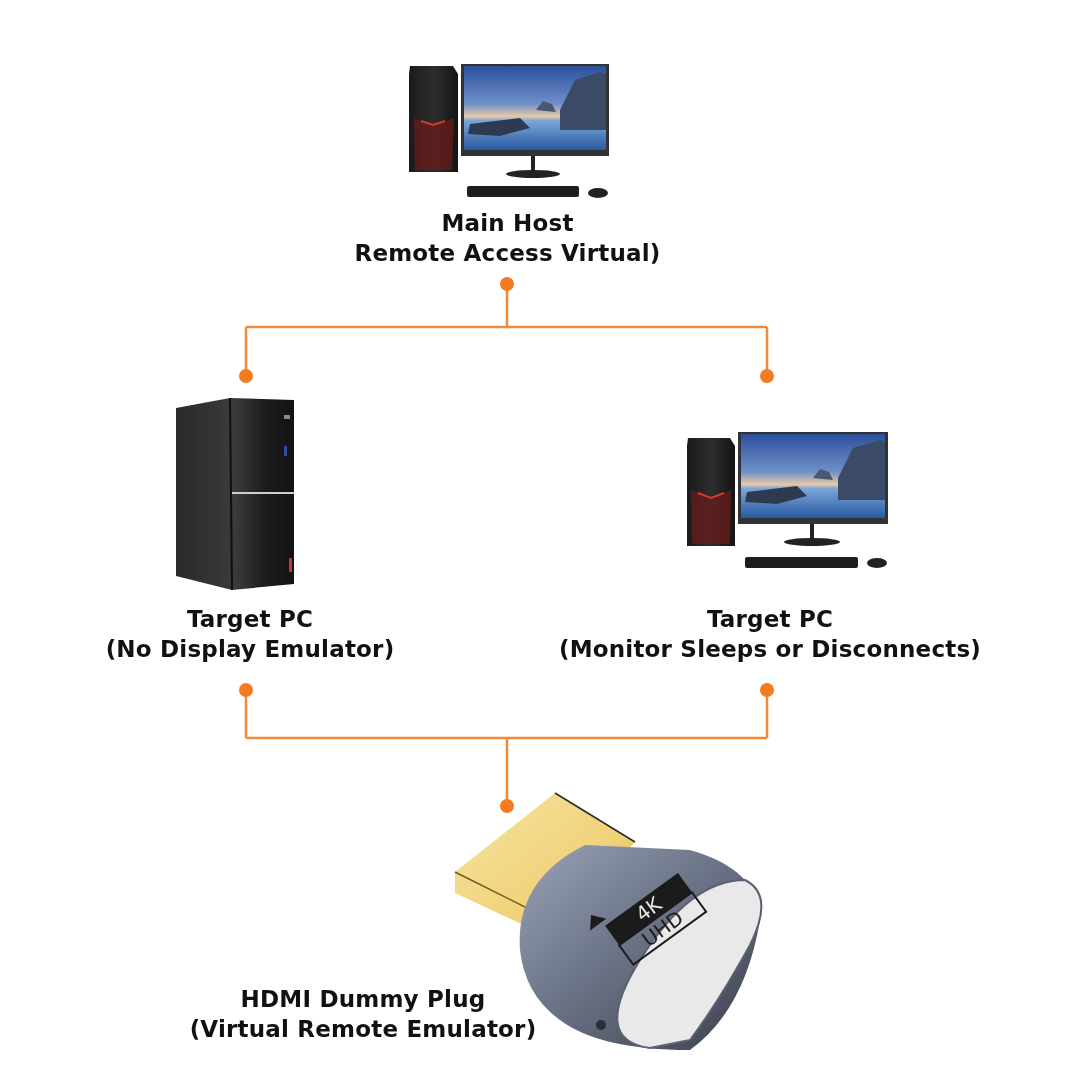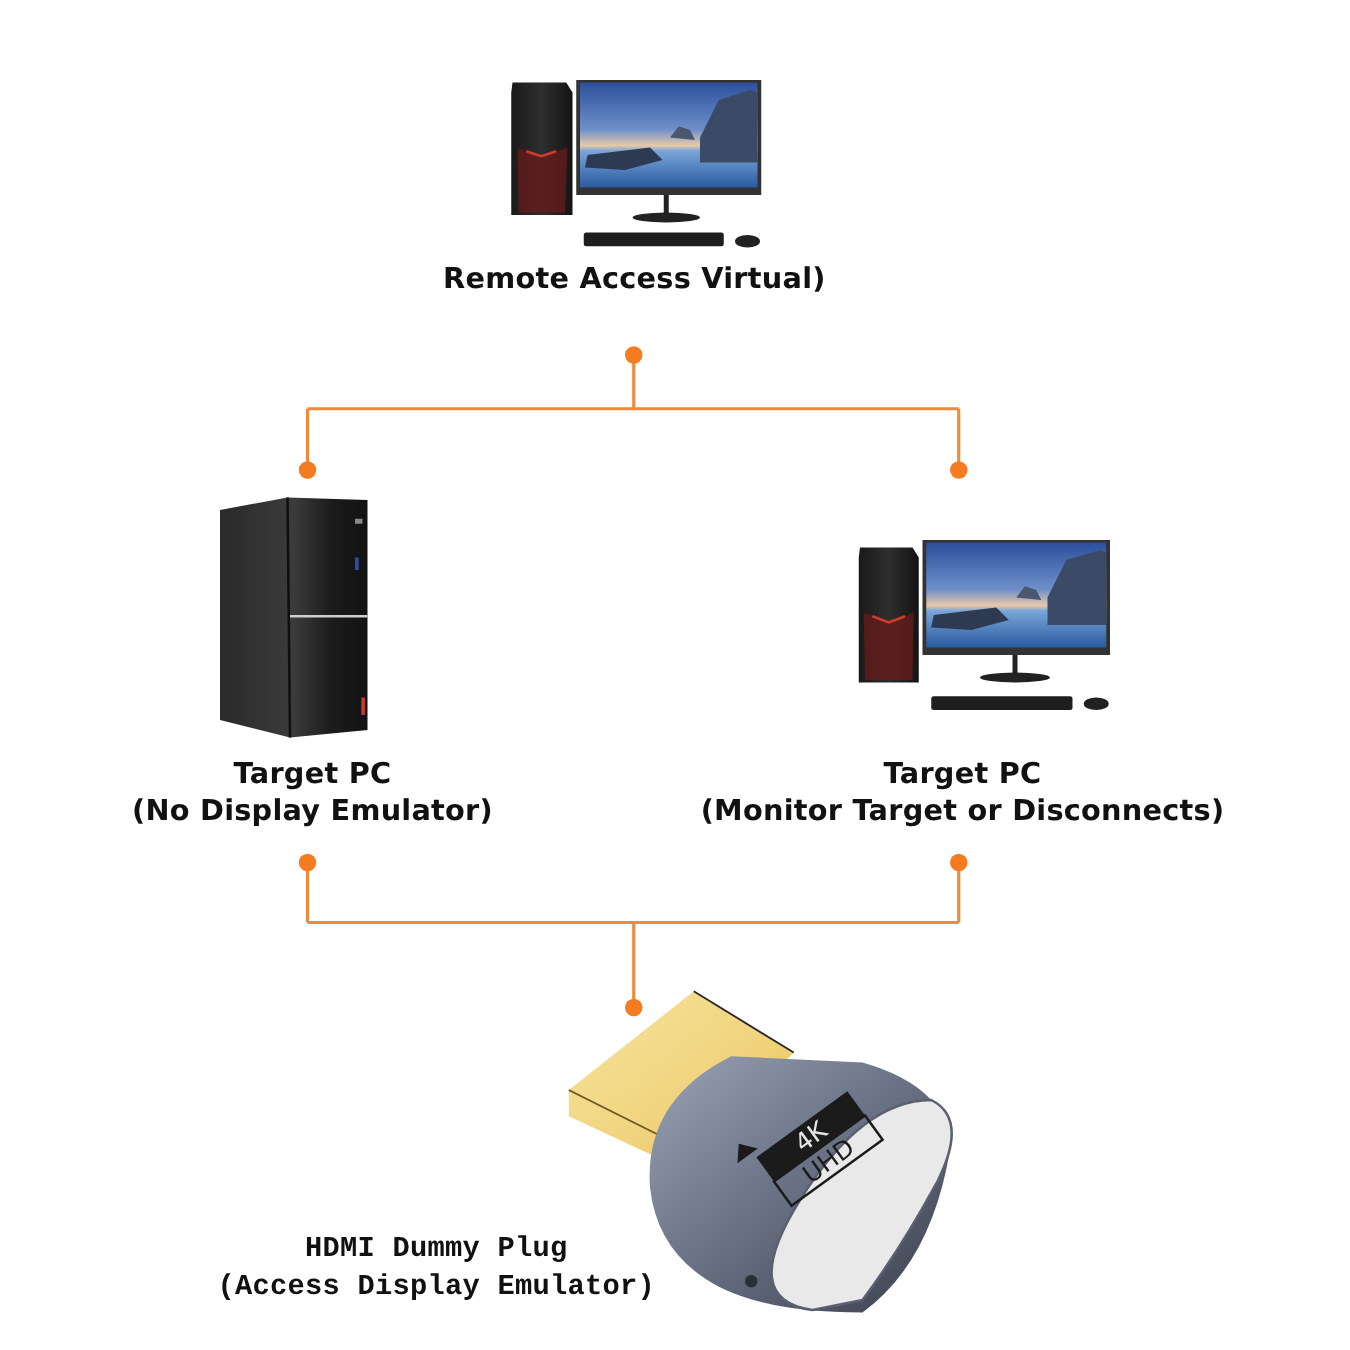--- a/index.html
+++ b/index.html
@@ -118,29 +118,30 @@
       <rect x="610" y="919" width="90" height="24" fill="none" stroke="#1b1b1b" stroke-width="2"></rect>
       <text x="655" y="914" fill="#e6e6e6" font-family="DejaVu Sans, sans-serif" font-size="20" text-anchor="middle">4K</text>
       <text x="655" y="938" fill="#1b1b1b" font-family="DejaVu Sans, sans-serif" font-size="20" text-anchor="middle">UHD</text>
       <path d="M595 890 L615 890 L605 878 Z" fill="#1b1b1b"></path>
     </g>
     <circle cx="601" cy="1025" r="5" fill="#2a2e36"></circle>
   </g>
 </svg>
 
 <div class="label" style="left:340px; top:208px; width:335px;">
+  <div>Main Host</div>
   <div>Remote Access Virtual)</div>
 </div>
 
 <div class="label" style="left:80px; top:604px; width:340px;">
   <div>Target PC</div>
   <div>(No Display Emulator)</div>
 </div>
 
 <div class="label" style="left:555px; top:604px; width:430px;">
   <div>Target PC</div>
-  <div>(Monitor Target or Disconnects)</div>
+  <div>(Monitor Sleeps or Disconnects)</div>
 </div>
 
-<div class="label" style="left:174px; top:984px; width:350px;font-family:Liberation Mono, monospace;">
+<div class="label" style="left:188px; top:984px; width:350px;">
   <div>HDMI Dummy Plug</div>
-  <div>(Access Display Emulator)</div>
+  <div>(Virtual Remote Emulator)</div>
 </div>
 
 </body></html>

